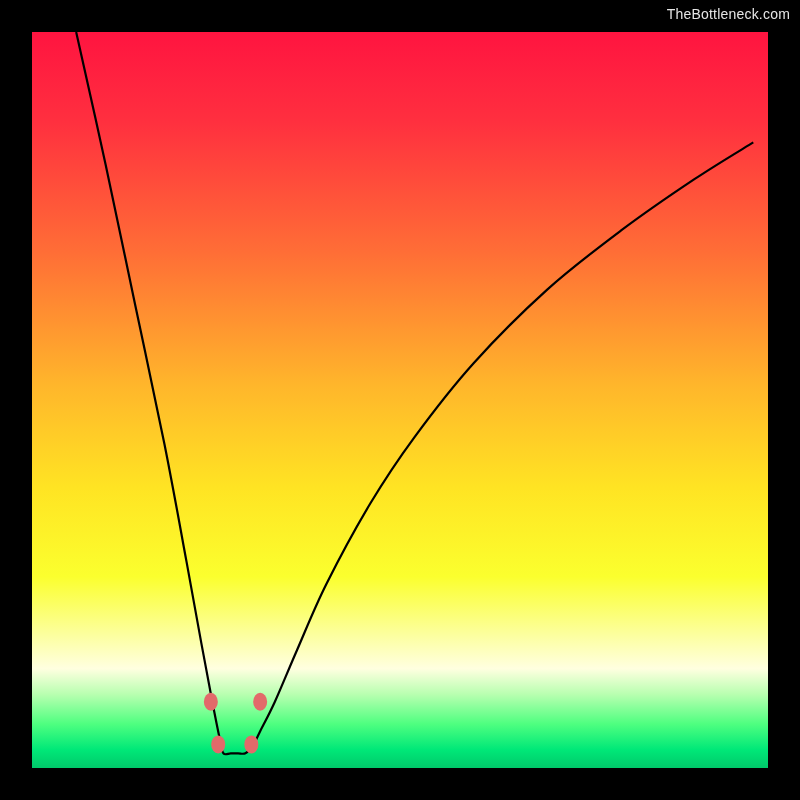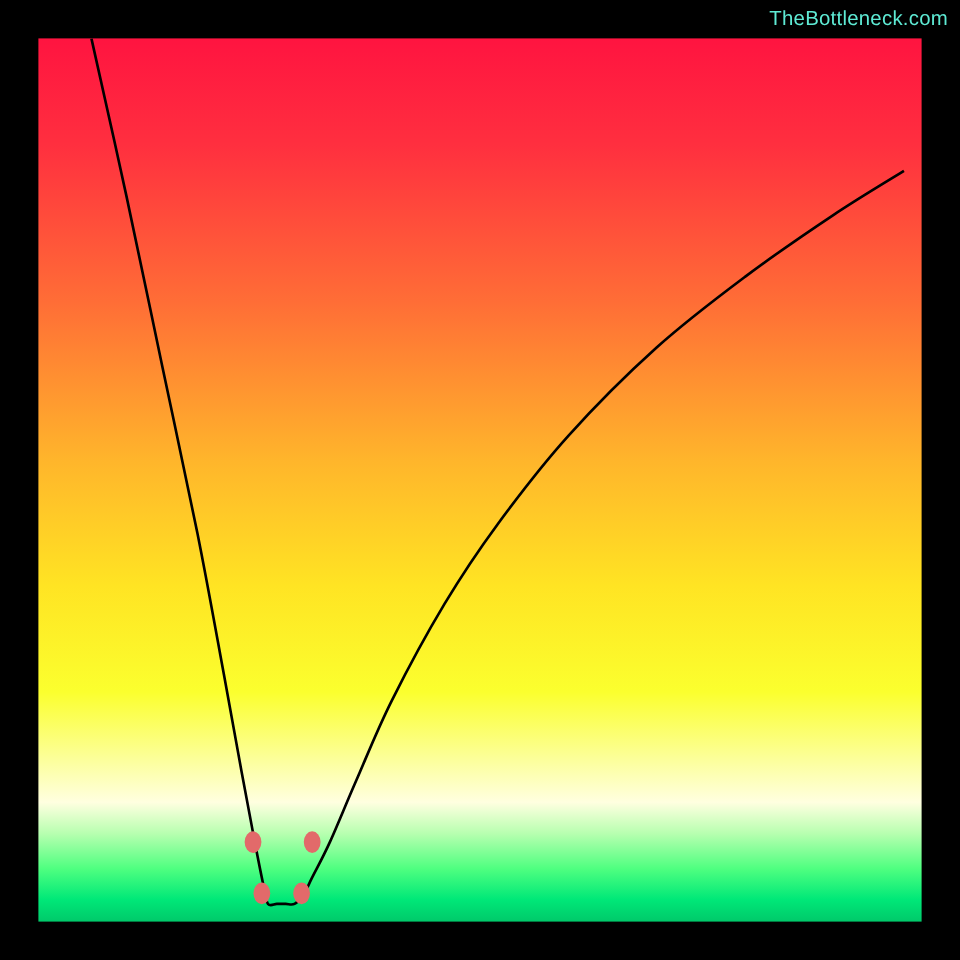--- a/index.html
+++ b/index.html
@@ -14,22 +14,22 @@
   .outer {
     width: 800px;
     height: 800px;
     background: #000;
     position: relative;
   }
   .watermark {
     position: absolute;
     top: 6px;
     right: 10px;
-    color: #5eead4;
-    font-size: 17px;
+    color: #e5e5e5;
+    font-size: 14px;
     font-weight: 500;
     letter-spacing: 0.2px;
   }
   svg {
     display: block;
   }
 </style>
 </head>
 <body>
 <div class="outer">

